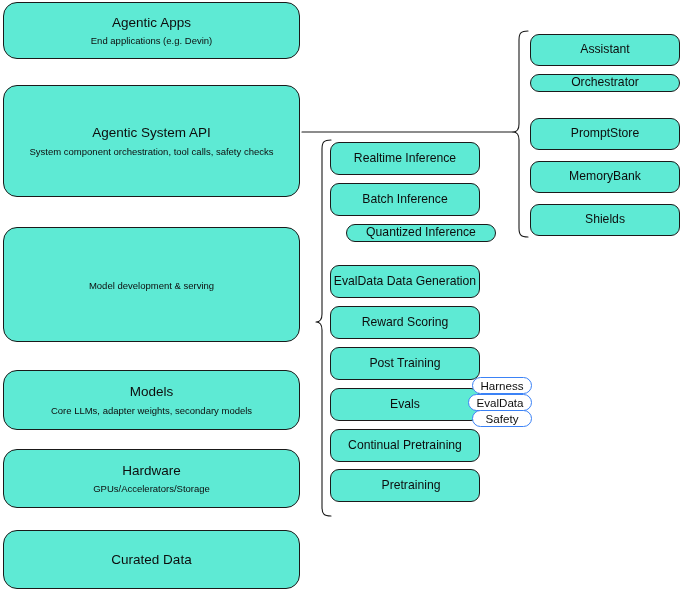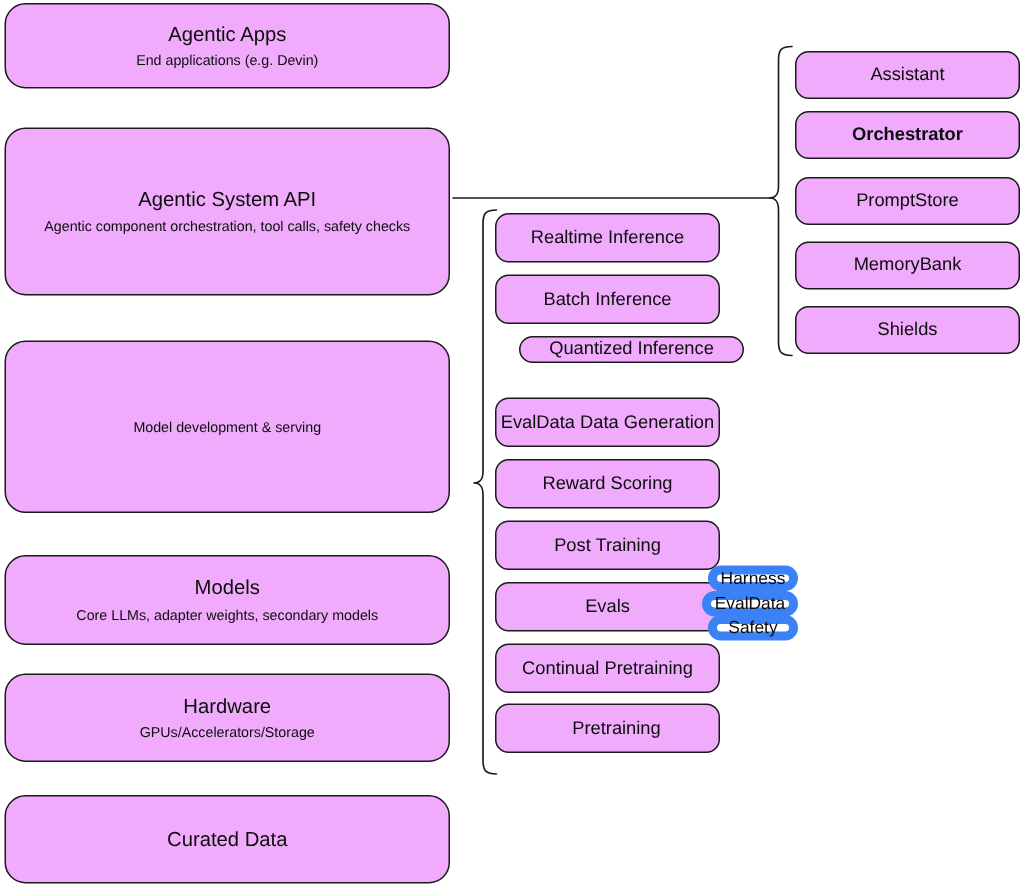--- a/index.html
+++ b/index.html
@@ -9,21 +9,21 @@
     font-family:"Liberation Sans","DejaVu Sans",sans-serif;
     color:#000000;
     -webkit-font-smoothing:antialiased;
   }
   #canvas{position:absolute;left:0;top:0;width:682px;height:591px;}
 
   
   .box{
     position:absolute;
     box-sizing:border-box;
-    background:#f0abfc;
+    background:#5eead4;
     border:1px solid #1a1a1a;
     display:flex;
     flex-direction:column;
     align-items:center;
     justify-content:center;
     text-align:center;
     line-height:1.28;
   }
 
   
@@ -32,21 +32,21 @@
   .layer .subtitle{font-size:9.5px;color:#0d0d0d;margin-top:4px;}
 
   
   .cap{border-radius:9px;font-size:12.2px;color:#0d0d0d;}
 
   
   .pill{
     position:absolute;
     box-sizing:border-box;
     background:#ffffff;
-    border:6px solid #3b82f6;
+    border:1px solid #3b82f6;
     border-radius:999px;
     display:flex;
     align-items:center;
     justify-content:center;
     font-size:11.6px;
     color:#0d0d0d;
     z-index:6;
   }
 
   
@@ -81,21 +81,21 @@
     </g>
   </svg>
 
   <div class="box layer" style="left:3px;top:2px;width:297px;height:57px;">
     <div class="title">Agentic Apps</div>
     <div class="subtitle">End applications (e.g. Devin)</div>
   </div>
 
   <div class="box layer" style="left:3px;top:85px;width:297px;height:112px;">
     <div class="title">Agentic System API</div>
-    <div class="subtitle">Agentic component orchestration, tool calls, safety checks</div>
+    <div class="subtitle">System component orchestration, tool calls, safety checks</div>
   </div>
 
   <div class="box layer" style="left:3px;top:227px;width:297px;height:115px;">
     <div class="subtitle">Model development &amp; serving</div>
   </div>
 
   <div class="box layer" style="left:3px;top:370px;width:297px;height:60px;">
     <div class="title">Models</div>
     <div class="subtitle">Core LLMs, adapter weights, secondary models</div>
   </div>
@@ -143,21 +143,21 @@
   <div class="pill" style="left:468px;top:394px;width:64px;height:17px;">
     <span>EvalData</span>
   </div>
   <div class="pill" style="left:472px;top:410px;width:60px;height:17px;">
     <span>Safety</span>
   </div>
 
   <div class="box cap" style="left:530px;top:34px;width:150px;height:32px;">
     <span>Assistant</span>
   </div>
-  <div class="box cap" style="left:530px;top:74px;width:150px;height:32px;font-weight:bold;">
+  <div class="box cap" style="left:530px;top:74px;width:150px;height:18px;">
     <span>Orchestrator</span>
   </div>
   <div class="box cap" style="left:530px;top:118px;width:150px;height:32px;">
     <span>PromptStore</span>
   </div>
   <div class="box cap" style="left:530px;top:161px;width:150px;height:32px;">
     <span>MemoryBank</span>
   </div>
   <div class="box cap" style="left:530px;top:204px;width:150px;height:32px;">
     <span>Shields</span>

